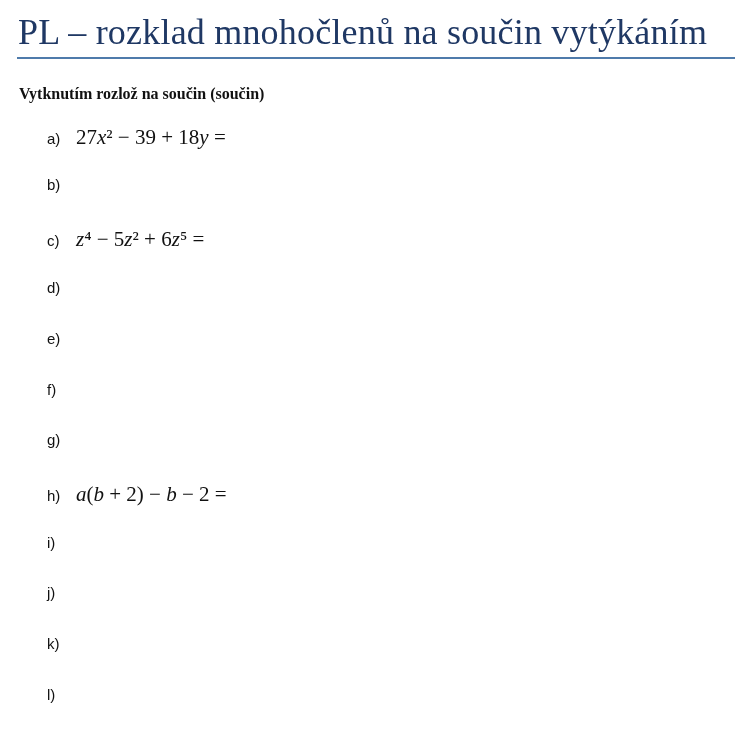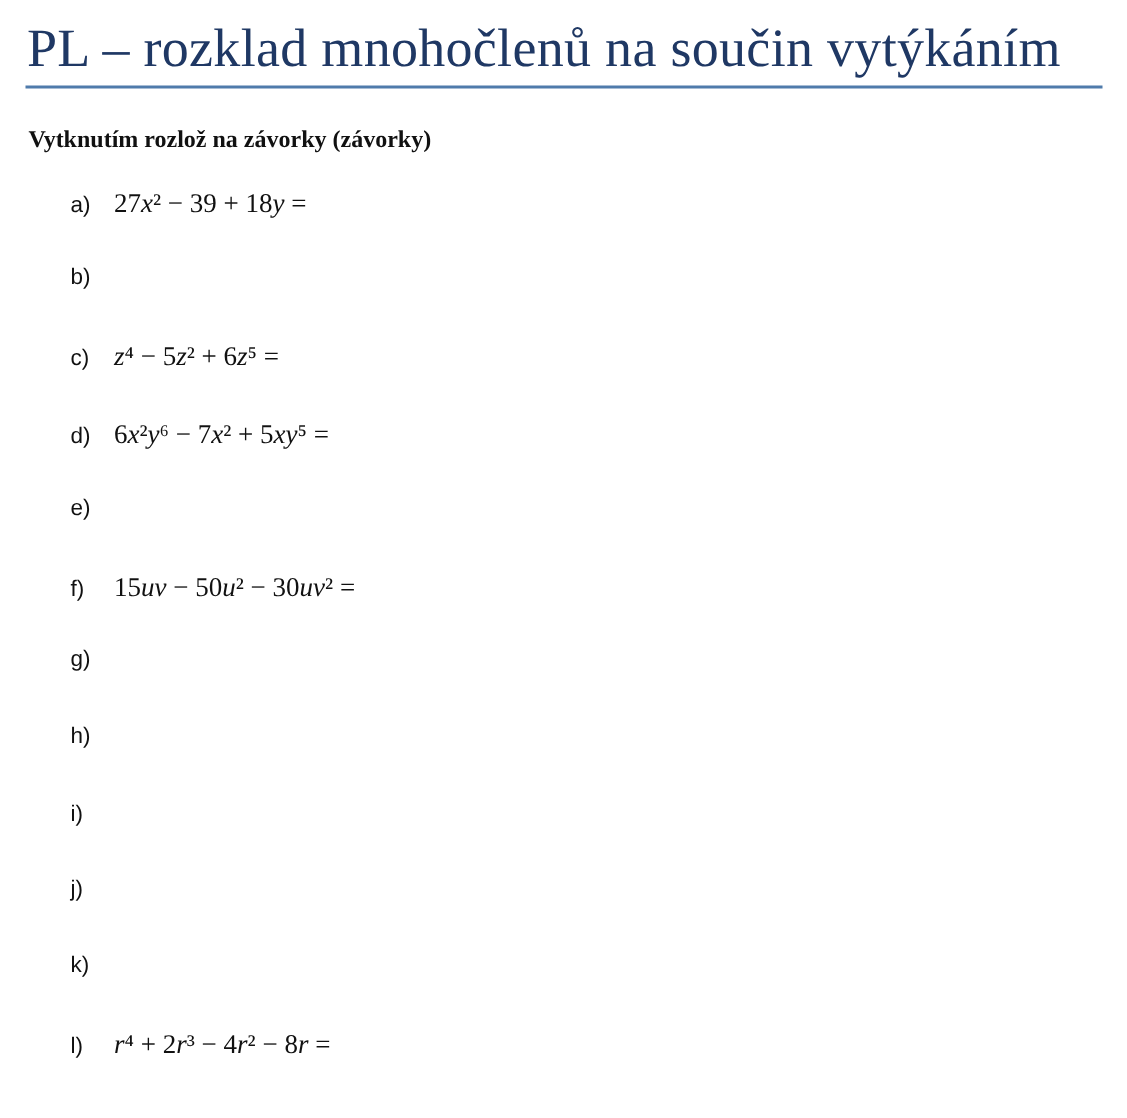--- a/index.html
+++ b/index.html
@@ -9,63 +9,61 @@
     font-family: "Liberation Serif", serif; font-size: 36px; color: #1f3864;
     letter-spacing: 0.2px; white-space: nowrap; line-height: 44px;
   }
   .rule { position: absolute; left: 17px; top: 57px; width: 718px; height: 2px; background: #4f7bab; }
   .heading {
     position: absolute; left: 19px; top: 85px;
     font-family: "Liberation Serif", serif; font-weight: bold; font-size: 16px; color: #111;
   }
   .item { position: absolute; left: 47px; height: 22px; display: flex; align-items: baseline; white-space: nowrap; }
   .label { font-family: "Liberation Sans", sans-serif; font-size: 15px; color: #111; width: 29px; }
-  .expr { font-family: "Liberation Serif", serif; font-size: 18px; color: #111; }
+  .expr { font-family: "Liberation Serif", serif; font-size: 21px; color: #111; }
   .expr i { font-style: italic; }
 </style>
 </head>
 <body>
 
 <div class="title">PL – rozklad mnohočlenů na součin vytýkáním</div>
 <div class="rule"></div>
-<div class="heading">Vytknutím rozlož na závorky (závorky)</div>
+<div class="heading">Vytknutím rozlož na součin (součin)</div>
 
 <div class="item" style="top:125px">
   <span class="label">a)</span>
   <span class="expr">27<i>x</i>² − 39 + 18<i>y</i> =</span>
 </div>
 <div class="item" style="top:176px">
   <span class="label">b)</span>
 </div>
 <div class="item" style="top:227px">
   <span class="label">c)</span>
   <span class="expr"><i>z</i>⁴ − 5<i>z</i>² + 6<i>z</i>⁵ =</span>
 </div>
 <div class="item" style="top:279px">
   <span class="label">d)</span>
-  <span class="expr">6<i>x</i>²<i>y</i>⁶ − 7<i>x</i>² + 5<i>x</i><i>y</i>⁵ =</span>
 </div>
 <div class="item" style="top:330px">
   <span class="label">e)</span>
 </div>
 <div class="item" style="top:381px">
   <span class="label">f)</span>
-  <span class="expr">15<i>u</i><i>v</i> − 50<i>u</i>² − 30<i>u</i><i>v</i>² =</span>
 </div>
 <div class="item" style="top:431px">
   <span class="label">g)</span>
 </div>
 <div class="item" style="top:482px">
   <span class="label">h)</span>
+  <span class="expr"><i>a</i>(<i>b</i> + 2) − <i>b</i> − 2 =</span>
 </div>
 <div class="item" style="top:534px">
   <span class="label">i)</span>
 </div>
 <div class="item" style="top:584px">
   <span class="label">j)</span>
 </div>
 <div class="item" style="top:635px">
   <span class="label">k)</span>
 </div>
 <div class="item" style="top:686px">
   <span class="label">l)</span>
-  <span class="expr"><i>r</i>⁴ + 2<i>r</i>³ − 4<i>r</i>² − 8<i>r</i> =</span>
 </div>
 
 </body></html>

